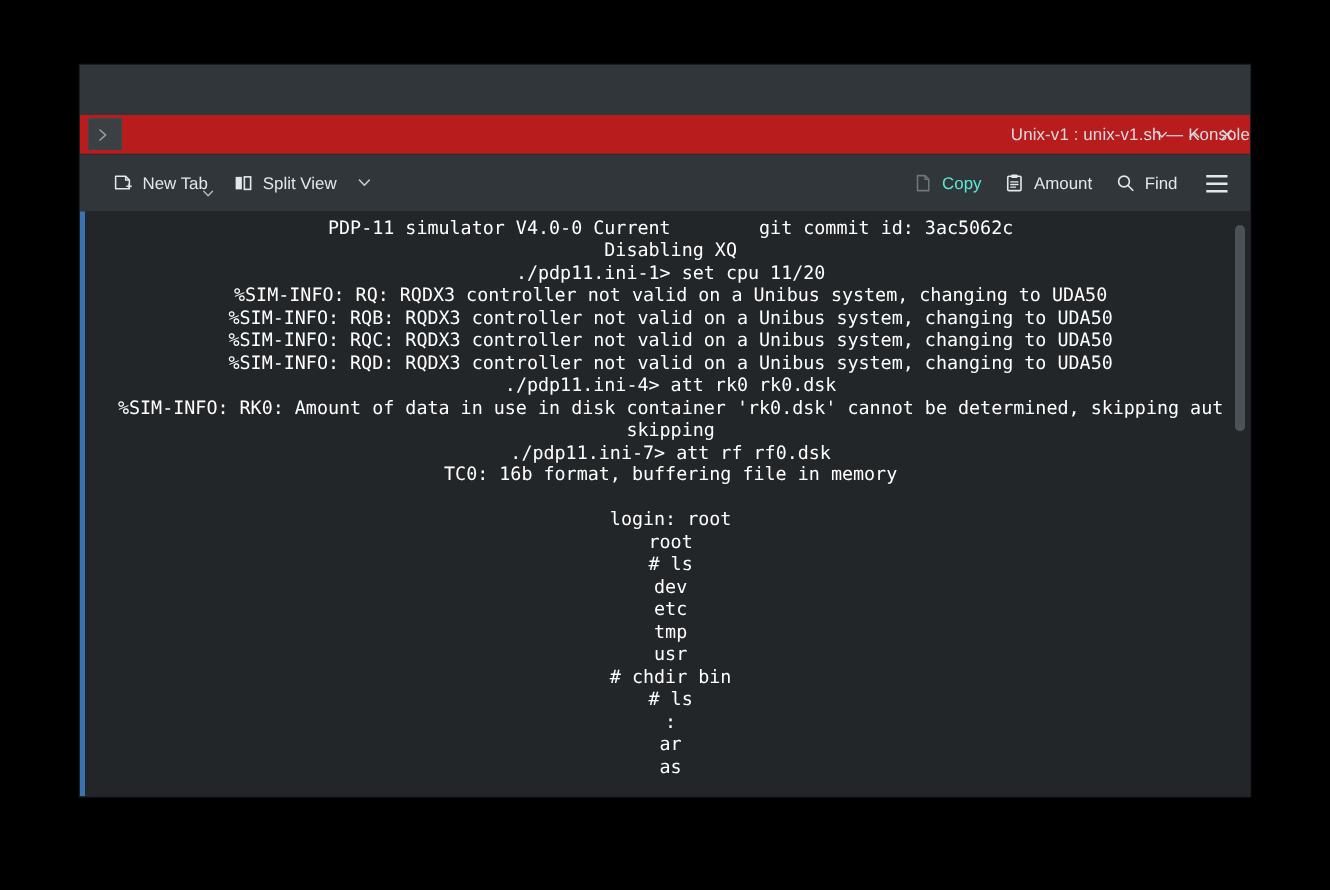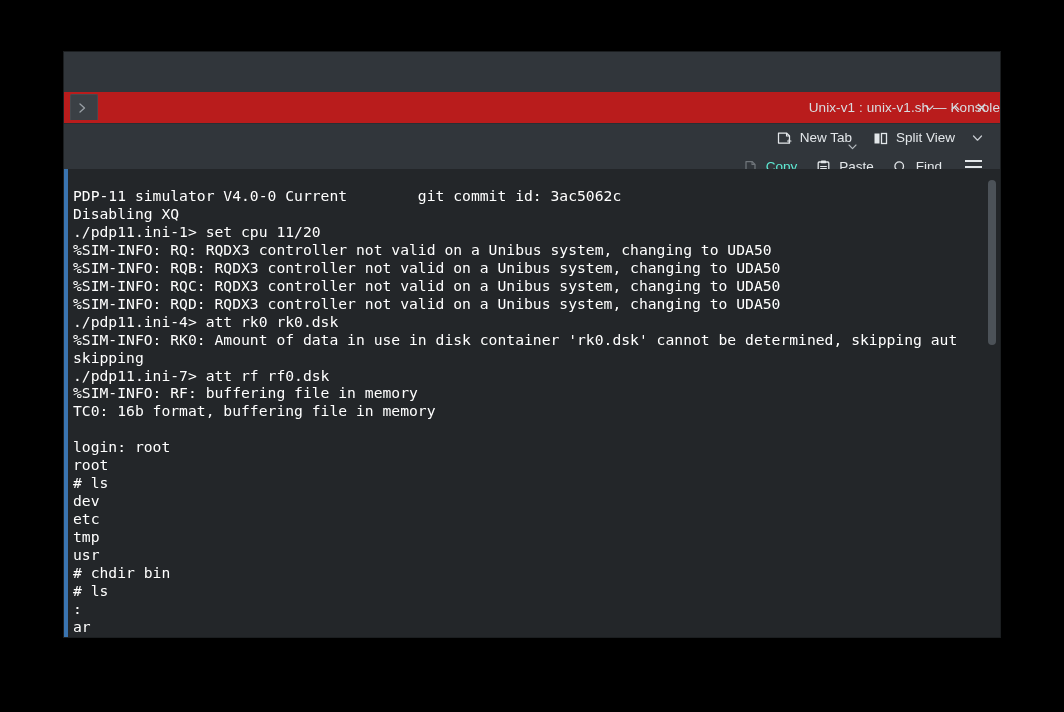--- a/index.html
+++ b/index.html
@@ -89,24 +89,23 @@
     border-radius: 2px;
   }
   .win-btn svg { display:block; }
 
   
   .toolbar {
     height: 45px;
     min-height: 45px;
     background: #31363b;
     display: flex;
-    align-items: flex-end;
+    align-items: center;
     padding: 0 12px 0 18px;
     box-sizing: border-box;
-    flex-direction: column;
   }
 
   .tb-group-left { display: flex; align-items: center; gap: 4px; }
   .tb-spacer { flex: 1 1 auto; }
   .tb-group-right { display: flex; align-items: center; gap: 2px; }
 
   .tb-item {
     display: flex;
     align-items: center;
     gap: 7px;
@@ -164,23 +163,24 @@
     width: 4px;
     min-width: 4px;
     background: #3a74b0;
     align-self: stretch;
   }
 
   .terminal {
     flex: 1 1 auto;
     position: relative;
     background: #232629;
-    padding: 18px 0 0 5px;
+    padding: 5px 0 0 5px;
     box-sizing: border-box;
     overflow: hidden;
+    text-align: center;
   }
 
   .term-line {
     color: #ffffff;
     font-family: "DejaVu Sans Mono", "Liberation Mono", monospace;
     font-size: 14.7px;
     line-height: 17.95px;
     white-space: pre;
     letter-spacing: 0px;
   }
@@ -302,21 +302,21 @@
         </div>
 
         <div class="tb-item">
           <span>
             <svg width="17" height="17" viewBox="0 0 17 17">
               <rect x="3.2" y="3" width="10.6" height="11.5" rx="1" fill="none" stroke="#e3e7ea" stroke-width="1.3"></rect>
               <rect x="6" y="1.5" width="5" height="2.8" rx="0.6" fill="#e3e7ea"></rect>
               <path d="M5.6 7.5 L11.4 7.5 M5.6 9.6 L11.4 9.6 M5.6 11.7 L9.4 11.7" fill="none" stroke="#e3e7ea" stroke-width="1.1" stroke-linecap="round"></path>
             </svg>
           </span>
-          <span class="tb-label">Paste</span>
+          <span class="tb-label">Amount</span>
         </div>
 
         <div class="tb-item">
           <span>
             <svg width="17" height="17" viewBox="0 0 17 17">
               <circle cx="7.2" cy="7.2" r="4.3" fill="none" stroke="#e3e7ea" stroke-width="1.3"></circle>
               <path d="M10.4 10.4 L14.2 14.2" fill="none" stroke="#e3e7ea" stroke-width="1.4" stroke-linecap="round"></path>
             </svg>
           </span>
           <span class="tb-label">Find</span>
@@ -340,21 +340,20 @@
           <div class="term-line">Disabling XQ</div>
           <div class="term-line">./pdp11.ini-1&gt; set cpu 11/20</div>
           <div class="term-line">%SIM-INFO: RQ: RQDX3 controller not valid on a Unibus system, changing to UDA50</div>
           <div class="term-line">%SIM-INFO: RQB: RQDX3 controller not valid on a Unibus system, changing to UDA50</div>
           <div class="term-line">%SIM-INFO: RQC: RQDX3 controller not valid on a Unibus system, changing to UDA50</div>
           <div class="term-line">%SIM-INFO: RQD: RQDX3 controller not valid on a Unibus system, changing to UDA50</div>
           <div class="term-line">./pdp11.ini-4&gt; att rk0 rk0.dsk</div>
           <div class="term-line">%SIM-INFO: RK0: Amount of data in use in disk container 'rk0.dsk' cannot be determined, skipping aut</div>
           <div class="term-line">skipping</div>
           <div class="term-line">./pdp11.ini-7&gt; att rf rf0.dsk</div>
-          <div class="term-line">%SIM-INFO: RF: buffering file in memory</div>
           <div class="term-line">TC0: 16b format, buffering file in memory</div>
           <div class="term-line">&nbsp;</div>
           <div class="term-line">login: root</div>
           <div class="term-line">root</div>
           <div class="term-line"># ls</div>
           <div class="term-line">dev</div>
           <div class="term-line">etc</div>
           <div class="term-line">tmp</div>
           <div class="term-line">usr</div>
           <div class="term-line"># chdir bin</div>

